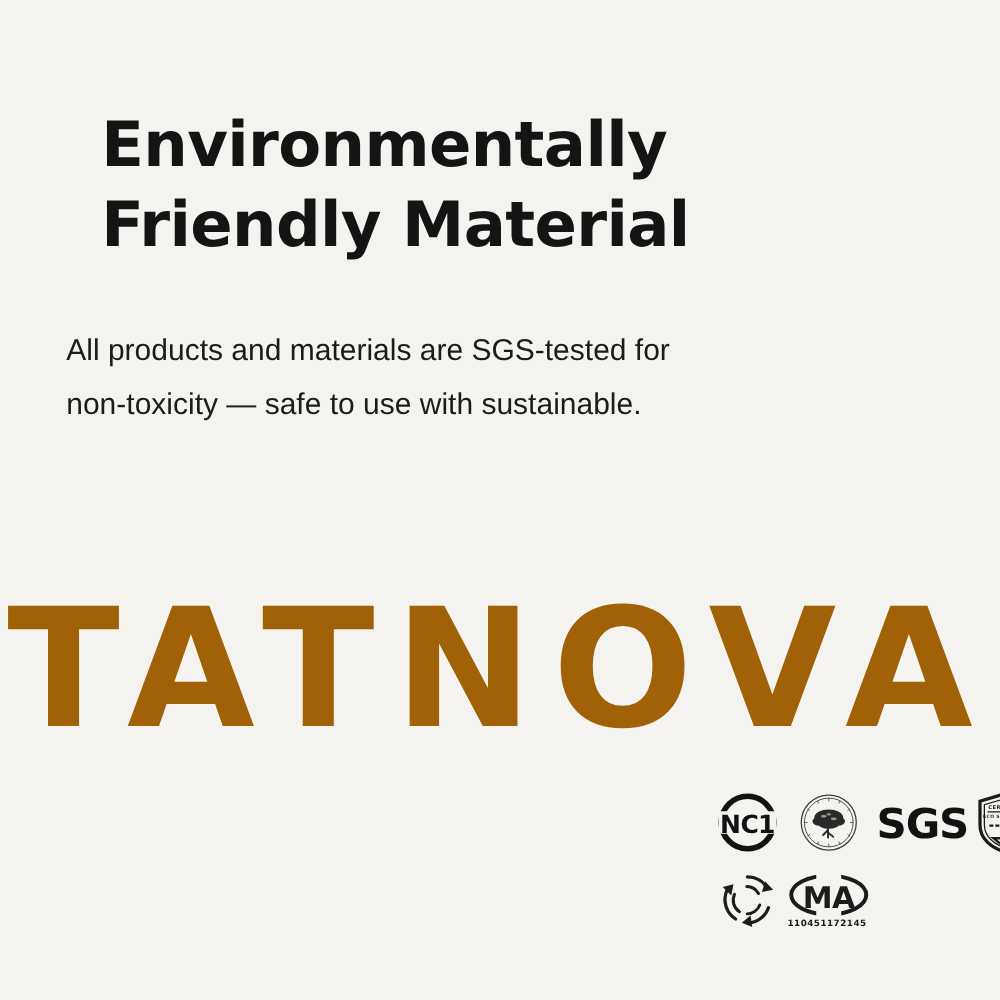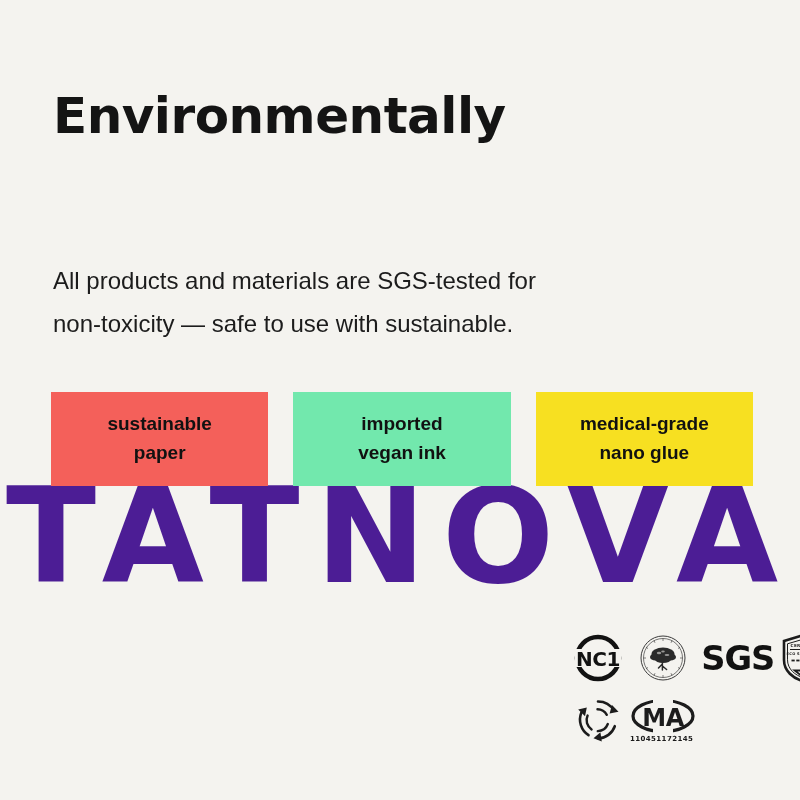--- a/index.html
+++ b/index.html
@@ -48,20 +48,21 @@
     font-family: "DejaVu Sans", sans-serif;
     font-size: 50px;
     font-weight: 700;
     line-height: 1.28;
     letter-spacing: -0.5px;
     color: #141414;
     z-index: 2;
   }
   .headline .line {
     display: block;
+    margin-left: 28px;
   }
 
   
   .subtitle {
     position: absolute;
     left: 53px;
     top: 236px;
     width: 640px;
     font-family: "Liberation Sans", sans-serif;
     font-size: 24px;
@@ -147,49 +148,32 @@
     letter-spacing: 0.4px;
     color: #1a1a1a;
     line-height: 1;
   }
 </style>
 </head>
 <body style="background: rgb(244, 243, 239);">
 
 <div class="page" style="background: rgb(244, 243, 239);">
 
-  <div class="watermark" style="color: #4c1d95;">TATNOVA</div>
+  <div class="watermark" style="color: #a16207;">TATNOVA</div>
 
   <h1 class="headline">
     <span class="line">Environmentally</span>
+    <span class="line">Friendly Material</span>
   </h1>
 
   <p class="subtitle">
     <span class="line">All products and materials are SGS-tested for</span>
     <span class="line">non-toxicity — safe to use with sustainable.</span>
   </p>
 
-  <div class="chips">
-
-    <div class="chip" style="background: rgb(244, 96, 90);">
-      <span class="l1">sustainable</span>
-      <span class="l2">paper</span>
-    </div>
-
-    <div class="chip" style="background: rgb(114, 232, 173);">
-      <span class="l1">imported</span>
-      <span class="l2">vegan ink</span>
-    </div>
-
-    <div class="chip" style="background: rgb(247, 224, 33);">
-      <span class="l1">medical-grade</span>
-      <span class="l2">nano glue</span>
-    </div>
-
-  </div>
 
   <div class="badges">
 
     <div class="badge">
       <svg width="52" height="52" viewBox="0 0 52 52">
         <circle cx="26" cy="26" r="21" fill="none" stroke="#121212" stroke-width="4.5"></circle>
         <rect x="3" y="17" width="46" height="18" fill="#f4f3ef"></rect>
         <text x="26" y="34" text-anchor="middle" font-family="DejaVu Sans, sans-serif" font-size="20" font-weight="700" fill="#121212" letter-spacing="-0.5">NC1</text>
       </svg>
     </div>

